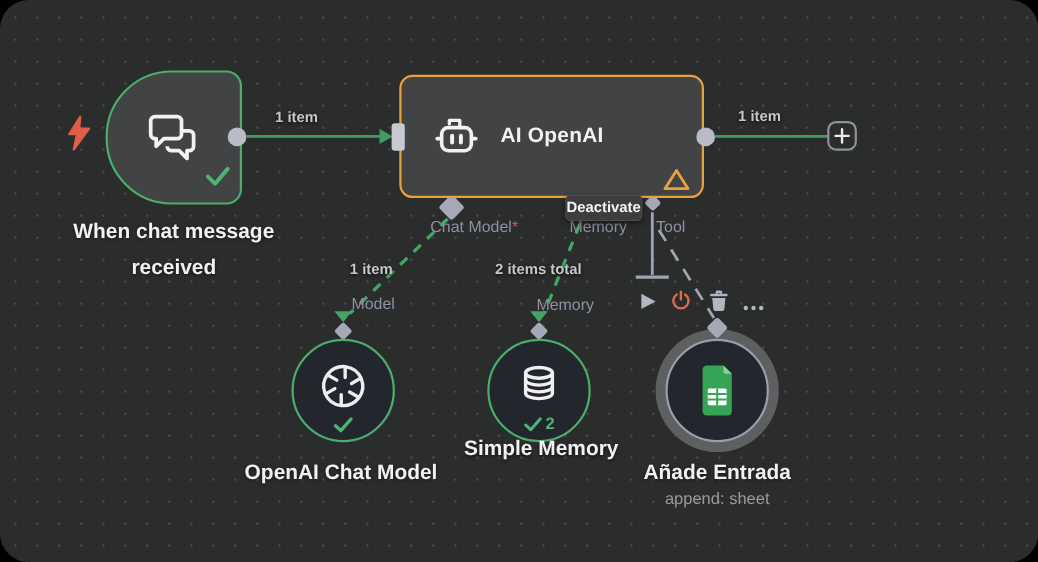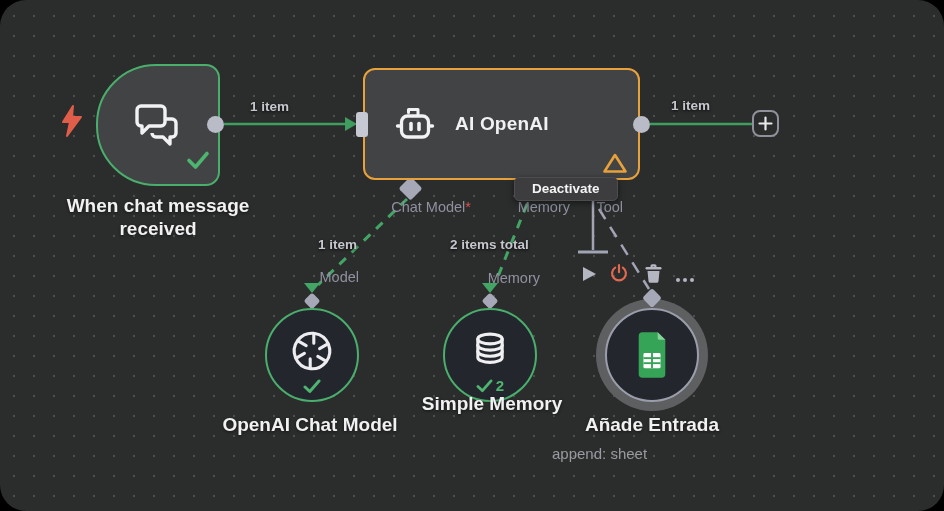--- a/index.html
+++ b/index.html
@@ -40,31 +40,31 @@
   .diamond { background:#a6a8b7; border-radius:2.5px; transform:rotate(45deg); z-index:2; }
 
   .plus-btn {
     left:752px; top:110px; width:27px; height:27px; z-index:3;
     border:2px solid #90929b; border-radius:8px; background:#2b2c2c;
     display:flex; align-items:center; justify-content:center;
   }
 
   
   .node-label { z-index:3; text-align:center; font-size:19px; font-weight:700; color:#f1f1f3;
-    text-shadow:0 1px 3px rgba(0,0,0,.55); line-height:23px; }
-  .sub-label { z-index:3; font-size:15px; color:#9a9ba1; }
+    text-shadow:0 1px 3px rgba(0,0,0,.55); line-height:33px; }
+  .sub-label { z-index:3; text-align:center; font-size:15px; color:#9a9ba1; }
   .port-label { z-index:3; text-align:right; font-size:14.5px; color:#8f91a0; }
   .port-label .req { color:#d65551; }
   .conn-label { z-index:2; font-size:13.5px; font-weight:600; color:#c6c7cc;
     text-shadow:0 1px 3px rgba(0,0,0,.8); }
 
   
   .tooltip {
     left:514px; top:177px; z-index:6; background:#3d3d3f; border:1px solid #4d4d4f;
-    border-radius:5px; padding:3px 17px 4px; font-size:13.5px; font-weight:700; color:#f4f4f5;
+    border-radius:5px; padding:3px 0 4px; font-size:13.5px; font-weight:700; color:#f4f4f5;
     box-shadow:0 2px 6px rgba(0,0,0,.5);
     text-align:right;
   }
 
   
   .circle-node {
     width:94px; height:94px; border-radius:50%; z-index:3;
     background:#24262e; border:2.5px solid #4aae6c;
     display:flex; align-items:center; justify-content:center;
   }

